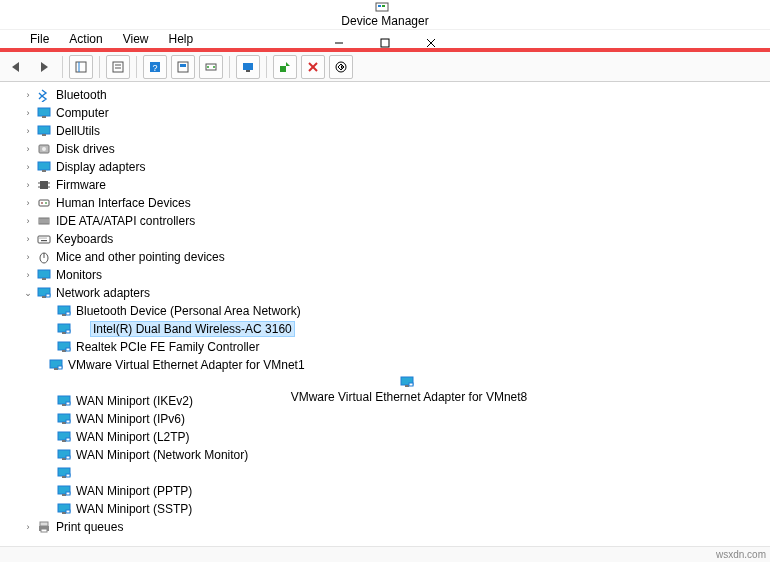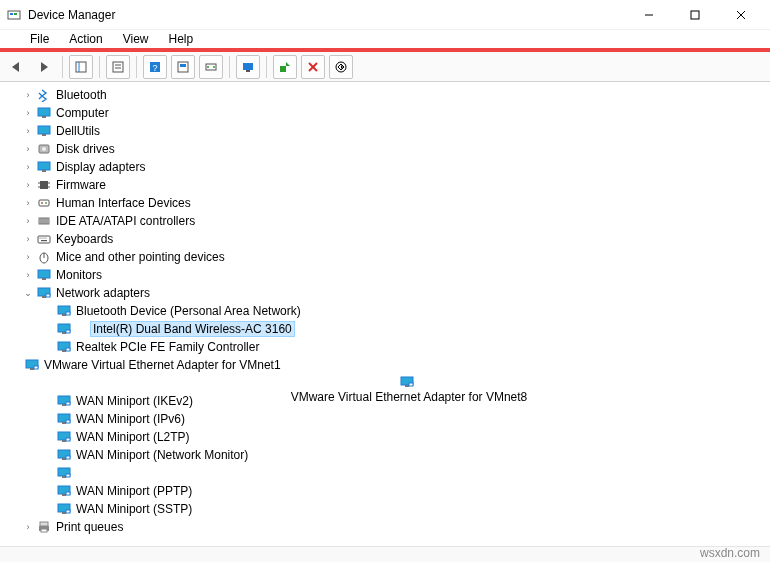--- a/index.html
+++ b/index.html
@@ -14,20 +14,21 @@
     position: relative;
     color: #000;
   }
   .titlebar {
     height: 30px;
     display: flex;
     align-items: center;
     padding: 0 6px;
     background: #fff;
     border-bottom: 1px solid #f0f0f0;
+    flex-direction: column;
   }
   .titlebar-icon {
     width: 16px; height: 16px;
     margin-right: 6px;
     display:inline-flex;align-items:center;justify-content:center;
   }
   .titlebar-title { flex: 0 0 auto; }
   .titlebar-spacer { flex: 1; }
   .win-controls { display: flex; }
   .win-btn {
@@ -86,22 +87,22 @@
   }
   .dev-icon {
     width:16px; height:16px;
     display:inline-flex;align-items:center;justify-content:center;
     margin-right:4px;
     flex-shrink:0;
   }
   .node-label { }
   .node.selected .node-label { background:#cce8ff; border:1px solid #99d1ff; padding:0 2px; margin:-1px 0;}
   .footer {
-    position:absolute; right:10px; bottom:2px;
-    font-size:12px; color:#888;
+    position:absolute; right:4px; bottom:2px;
+    font-size:10px; color:#888;
   }
   .statusbar {
     position:absolute; left:0; right:0; bottom:0; height:16px;
     border-top:1px solid #e5e5e5; background:#f9f9f9;
   }
 </style>
 </head>
 <body>
 
 <div class="titlebar">
@@ -371,21 +372,21 @@
     <div class="node" style="padding-left: 56px;">
       <span class="dev-icon">
         <svg width="14" height="14">
           <rect x="1" y="2" width="12" height="8" fill="#2aa8d8" stroke="#1e7dd4"></rect>
           <rect x="5" y="10" width="4" height="2" fill="#777"></rect>
           <rect x="9" y="8" width="4" height="3" fill="#fff" stroke="#1e7dd4"></rect>
         </svg>
       </span>
       <span class="node-label">Realtek PCIe FE Family Controller</span>
     </div>
-    <div class="node" style="padding-left: 24px;">
+    <div class="node" style="padding-left: 48px;">
       <span class="dev-icon">
         <svg width="14" height="14">
           <rect x="1" y="2" width="12" height="8" fill="#2aa8d8" stroke="#1e7dd4"></rect>
           <rect x="5" y="10" width="4" height="2" fill="#777"></rect>
           <rect x="9" y="8" width="4" height="3" fill="#fff" stroke="#1e7dd4"></rect>
         </svg>
       </span>
       <span class="node-label">VMware Virtual Ethernet Adapter for VMnet1</span>
     </div>
     <div class="node" style="padding-left: 56px; flex-direction: column;">

